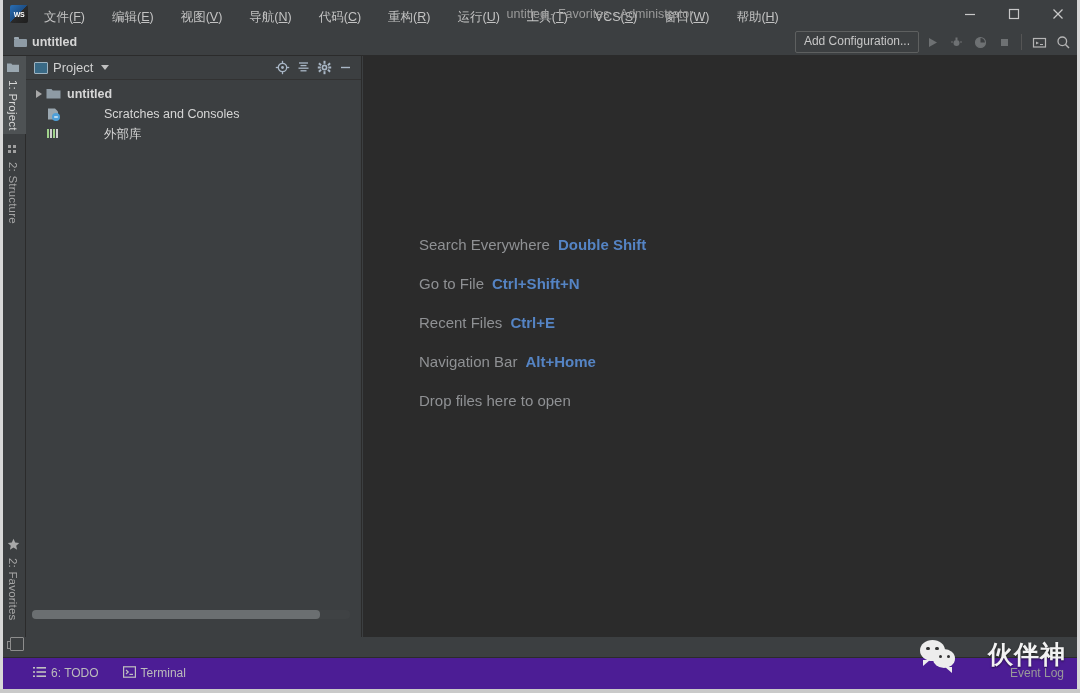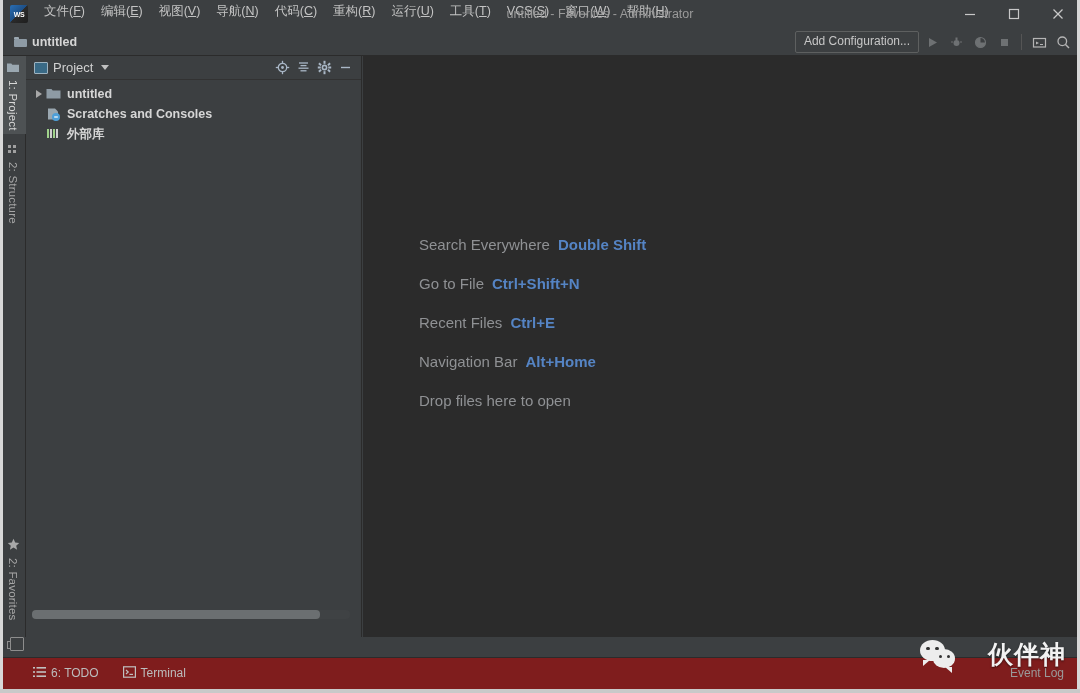--- a/index.html
+++ b/index.html
@@ -47,22 +47,23 @@
     font-size: 7px;
     font-weight: bold;
     color: #ffffff;
     display: flex;
     align-items: center;
     justify-content: center;
     letter-spacing: -0.4px;
   }
   .menubar {
     display: flex;
-    align-items: flex-start;
+    align-items: flex-end;
     height: 28px;
+    gap: 11px;
   }
   .menu-item {
     padding: 2px 8px;
     color: #c3c3c3;
     font-size: 12.5px;
     white-space: nowrap;
     line-height: 18px;
     cursor: default;
   }
   .menu-item .mn { text-decoration: underline; }
@@ -262,21 +263,21 @@
   }
   .twisty i {
     width: 0; height: 0;
     border-top: 4px solid transparent;
     border-bottom: 4px solid transparent;
     border-left: 6px solid #a8a8a8;
     display: block;
   }
   .tree-ico { width: 16px; height: 14px; margin-right: 5px; position: relative; flex:none; }
   .node-label { color: #d6d6d6; font-weight: bold; }
-  .node-label.plain { font-weight: bold; }
+  .node-label.plain { font-weight: normal; margin-left: 37px; }
   .node-sub { color: #7a7a7a; margin-left: 6px; font-weight: normal; }
 
   .hscroll-track {
     position: absolute;
     left: 6px; bottom: 18px;
     width: 318px; height: 9px;
     background: #3f4244;
     border-radius: 4px;
   }
   .hscroll-thumb {
@@ -312,21 +313,21 @@
     color: #5584c4;
     margin-left: 8px;
     font-weight: bold;
   }
 
   
   .statusbar {
     position: absolute;
     left: 0; bottom: 0;
     width: 1080px; height: 36px;
-    background: #7f1d1d;
+    background: #4c1d95;
     border-top: 1px solid #2b2b2b;
     box-sizing: border-box;
   }
   .sb-left {
     position: absolute;
     left: 30px; top: 0;
     height: 30px;
     display: flex;
     align-items: center;
     gap: 18px;

